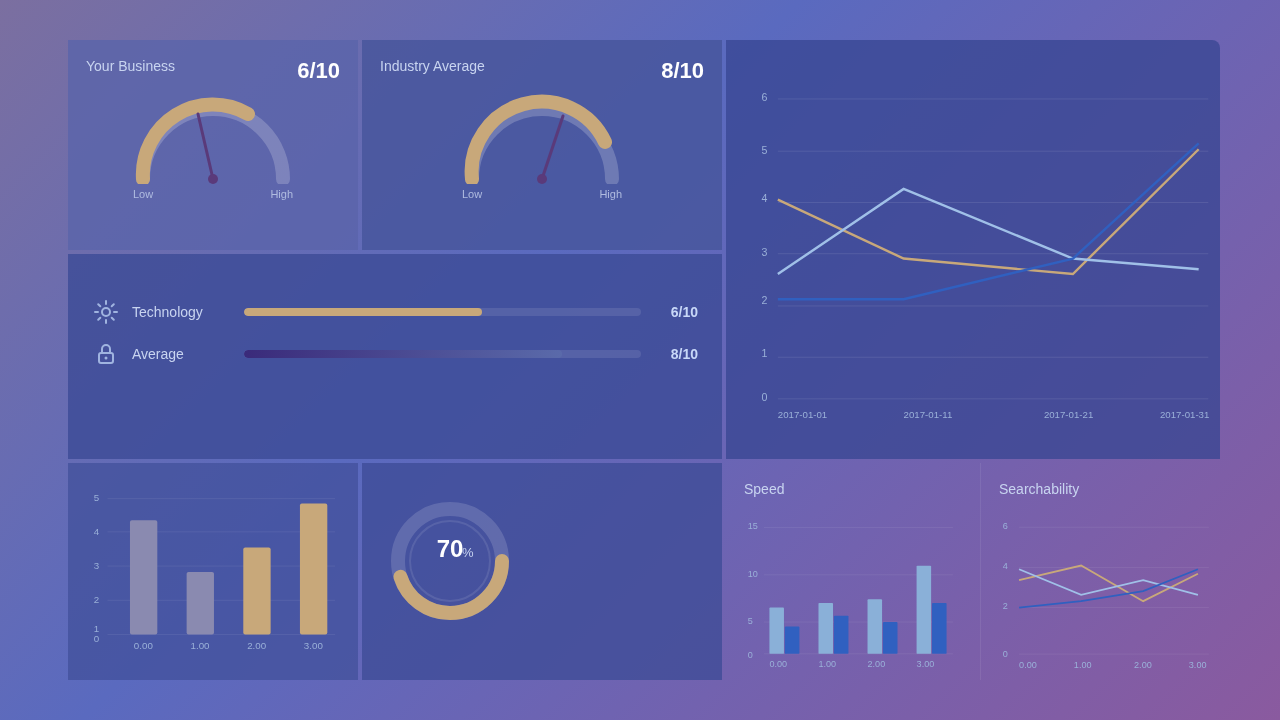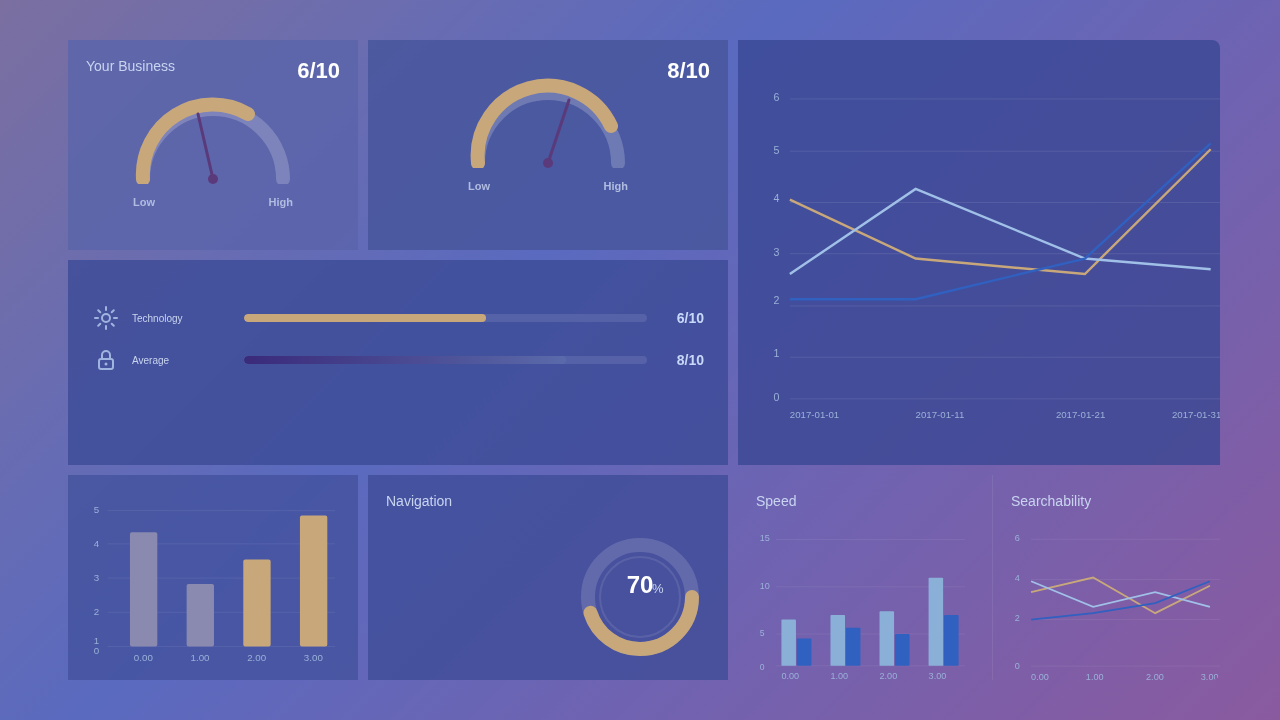--- a/index.html
+++ b/index.html
@@ -12,21 +12,21 @@
       justify-content: center;
       font-family: 'Segoe UI', Arial, sans-serif;
       overflow: hidden;
     }
     .dashboard {
       width: 1160px;
       height: 640px;
       display: grid;
       grid-template-columns: 290px 360px 510px;
       grid-template-rows: 210px 205px 225px;
-      gap: 10px;
+      gap: 4px;
       border-radius: 8px;
       overflow: hidden;
       padding-left: 8px;
     }
     .panel {
       background: rgba(60, 80, 160, 0.75);
       padding: 18px;
       position: relative;
     }
     .panel-title {
@@ -82,40 +82,39 @@
     .gauge-container {
       display: flex;
       flex-direction: column;
       align-items: center;
       margin-top: 10px;
     }
     .gauge-labels {
       display: flex;
       justify-content: space-between;
       width: 160px;
-      margin-top: 12px;
+      margin-top: 4px;
       font-size: 11px;
       color: #b0bce0;
-      font-weight: bold;
     }
     
     .metric-row {
       display: flex;
       align-items: center;
       margin-bottom: 14px;
       gap: 12px;
     }
     .metric-icon {
       width: 28px;
       height: 28px;
       color: #a0b4e0;
       flex-shrink: 0;
     }
     .metric-label {
-      font-size: 10px;
+      font-size: 14px;
       color: #c8d4f0;
       width: 100px;
       flex-shrink: 0;
     }
     .metric-bar-bg {
       flex: 1;
       height: 8px;
       background: rgba(255,255,255,0.1);
       border-radius: 4px;
       overflow: hidden;
@@ -133,21 +132,21 @@
     }
     .metrics-content {
       margin-top: 20px;
     }
     
     svg text { font-family: 'Segoe UI', Arial, sans-serif; }
     
     .donut-container {
       display: flex;
       flex-direction: column;
-      align-items: flex-end;
+      align-items: flex-start;
       justify-content: center;
       height: calc(100% - 30px);
     }
     .speed-left {
       padding: 18px;
       border-right: 1px solid rgba(255,255,255,0.08);
     }
     .speed-right {
       padding: 18px;
     }
@@ -171,20 +170,21 @@
         <circle cx="85" cy="95" r="5" fill="#5a3a7a"></circle>
       </svg>
       <div class="gauge-labels">
         <span>Low</span>
         <span>High</span>
       </div>
     </div>
   </div>
 
   <div class="panel industry-avg">
+    <div class="panel-title">Industry Average</div>
     <div class="score-big">8/10</div>
     <div class="gauge-container">
       <svg width="170" height="100" viewBox="0 0 170 100">
         <path d="M 15 95 A 70 70 0 0 1 155 95" fill="none" stroke="rgba(255,255,255,0.2)" stroke-width="14" stroke-linecap="round"></path>
 
         <path d="M 15 95 A 70 70 0 0 1 148 58" fill="none" stroke="#c8a87a" stroke-width="14" stroke-linecap="round"></path>
 
         <line x1="85" y1="95" x2="106" y2="32" stroke="#5a3a7a" stroke-width="3" stroke-linecap="round"></line>
         <circle cx="85" cy="95" r="5" fill="#5a3a7a"></circle>
       </svg>
@@ -288,21 +288,20 @@
       <rect x="219" y="21" width="28" height="134" fill="#c8a87a" rx="2"></rect>
 
       <text x="49" y="170" fill="#9ab0d8" font-size="10">0.00</text>
       <text x="107" y="170" fill="#9ab0d8" font-size="10">1.00</text>
       <text x="165" y="170" fill="#9ab0d8" font-size="10">2.00</text>
       <text x="223" y="170" fill="#9ab0d8" font-size="10">3.00</text>
     </svg>
   </div>
 
   <div class="panel navigation">
-    <div class="panel-title">Navigation</div>
     <div class="donut-container">
       <svg width="140" height="140" viewBox="0 0 140 140">
 
         <circle cx="70" cy="70" r="52" fill="none" stroke="rgba(255,255,255,0.15)" stroke-width="14"></circle>
 
         <circle cx="70" cy="70" r="52" fill="none" stroke="#c8a87a" stroke-width="14" stroke-dasharray="228.7 326.7" stroke-dashoffset="81.7" stroke-linecap="round"></circle>
 
         <circle cx="70" cy="70" r="40" fill="none" stroke="rgba(255,255,255,0.1)" stroke-width="2"></circle>
         <text x="70" y="66" text-anchor="middle" font-size="24" font-weight="700" fill="#fff">70</text>
         <text x="82" y="66" text-anchor="start" font-size="13" fill="#c8d4f0">%</text>

